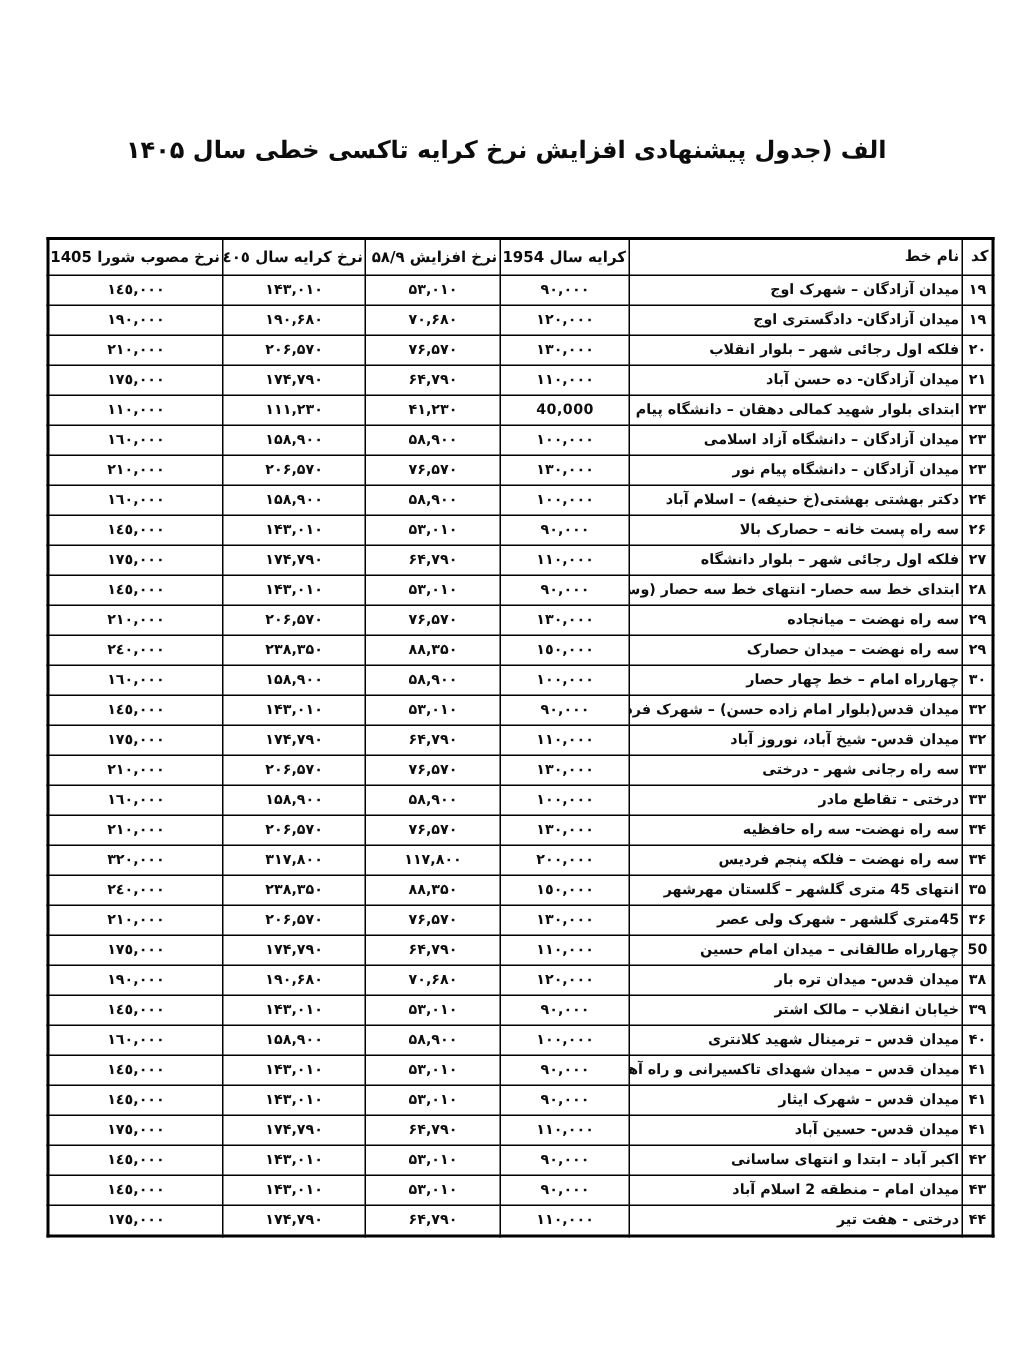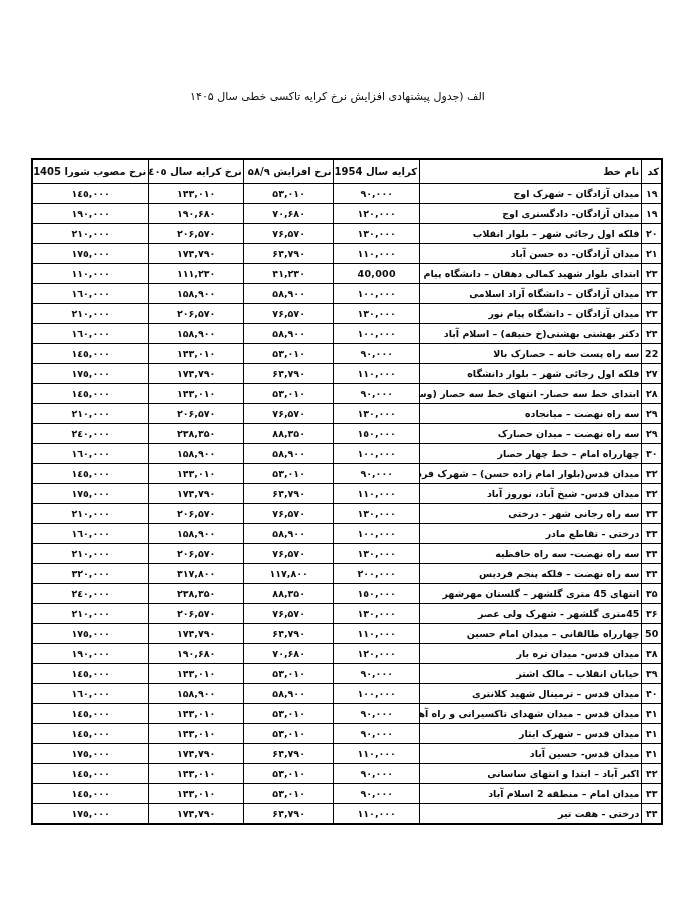--- a/index.html
+++ b/index.html
@@ -3,21 +3,21 @@
 <meta charset="utf-8">
 <style>
   html,body{margin:0;padding:0;}
   body{
     width:675px;height:900px;background:#ffffff;position:relative;
     font-family:"DejaVu Sans", sans-serif;color:#0d0d0d;overflow:hidden;
   }
   .page-title{
     position:absolute;top:90px;left:0;width:675px;
     text-align:center;direction:rtl;
-    font-size:11px;font-weight:400;letter-spacing:0.2px;
+    font-size:16px;font-weight:700;letter-spacing:0.2px;
   }
   .fare-table{
     position:absolute;top:158px;left:31px;width:632px;
     direction:rtl;border-collapse:collapse;table-layout:fixed;
     border:2px solid #000;
   }
   .fare-table th,.fare-table td{
     border:1.5px solid #000;
     padding:0 2px;overflow:hidden;white-space:nowrap;
     font-weight:700;vertical-align:middle;
@@ -125,21 +125,21 @@
   <tr>
     <td class="cell-code">۲۴</td>
     <td class="cell-name">دکتر بهشتی بهشتی(خ حنیفه) – اسلام آباد</td>
     <td class="cell-num">١٠٠,٠٠٠</td>
     <td class="cell-num">۵۸,۹۰۰</td>
     <td class="cell-num">۱۵۸,۹۰۰</td>
     <td class="cell-num">١٦٠,٠٠٠</td>
   </tr>
 
   <tr>
-    <td class="cell-code">22</td>
+    <td class="cell-code">۲۶</td>
     <td class="cell-name">سه راه پست خانه – حصارک بالا</td>
     <td class="cell-num">٩٠,٠٠٠</td>
     <td class="cell-num">۵۳,۰۱۰</td>
     <td class="cell-num">۱۴۳,۰۱۰</td>
     <td class="cell-num">١٤٥,٠٠٠</td>
   </tr>
 
   <tr>
     <td class="cell-code">۲۷</td>
     <td class="cell-name">فلکه اول رجائی شهر – بلوار دانشگاه</td>

